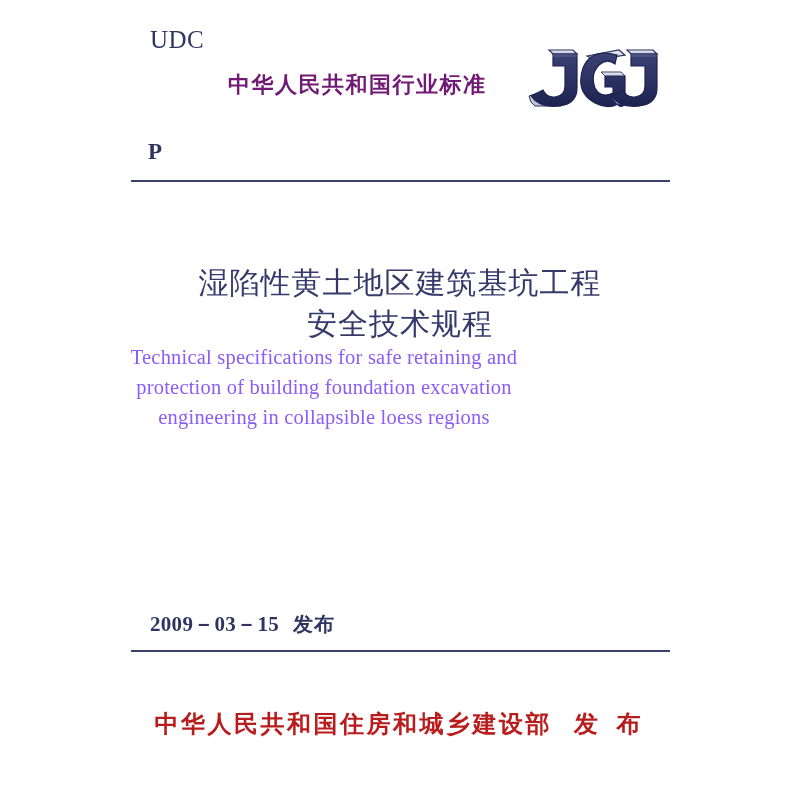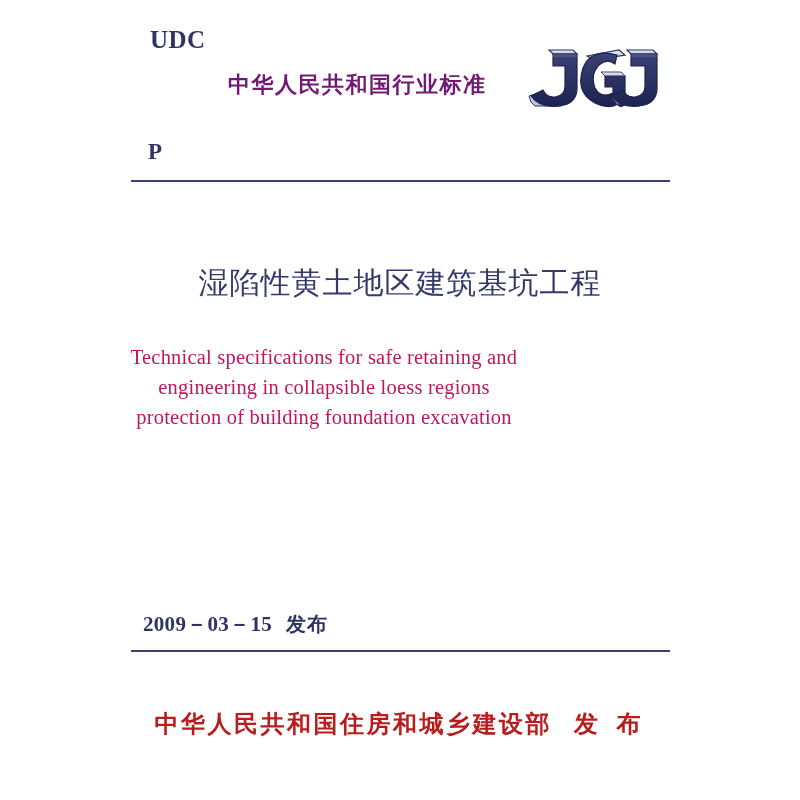--- a/index.html
+++ b/index.html
@@ -21,21 +21,21 @@
     height: 800px;
     background: #ffffff;
   }
 
   
   .udc {
     position: absolute;
     left: 150px;
     top: 26px;
     font-family: "Liberation Serif", "DejaVu Serif", serif;
-    font-weight: bold;
+    font-weight: normal;
     font-size: 25px;
     letter-spacing: 0.5px;
     color: #2f3463;
   }
 
   .ministry-line {
     position: absolute;
     left: 228px;
     top: 70px;
     font-family: "DejaVu Sans", "Liberation Sans", sans-serif;
@@ -113,28 +113,28 @@
   .title-en {
     position: absolute;
     left: 0;
     top: 342px;
     width: 648px;
     text-align: center;
     font-family: "Liberation Serif", "DejaVu Serif", serif;
     font-size: 20.5px;
     line-height: 30px;
     letter-spacing: 0.2px;
-    color: #be185d;
+    color: #8b5cf6;
   }
   .title-en div { white-space: nowrap; }
 
   
   .dates-row {
     position: absolute;
-    left: 124px;
+    left: 131px;
     top: 610px;
     width: 539px;
     display: flex;
     justify-content: space-between;
     align-items: baseline;
   }
   .date-block {
     white-space: nowrap;
     font-weight: bold;
     color: #2f3463;
@@ -220,26 +220,27 @@
   </div>
 
   <div class="code-row">
     <span class="code-letter">P</span>
   </div>
 
   <div class="rule rule-top"></div>
 
   <div class="title-cn">
     <div>湿陷性黄土地区建筑基坑工程</div>
+    <div>安全技术规程</div>
   </div>
 
   <div class="title-en">
     <div>Technical specifications for safe retaining and</div>
+    <div>protection of building foundation excavation</div>
     <div>engineering in collapsible loess regions</div>
-    <div>protection of building foundation excavation</div>
   </div>
 
   <div class="rule rule-bottom"></div>
 
   <div class="dates-row">
     <span class="date-block dates-left">
       <span class="d-num">2009－03－15</span><span class="d-word">发布</span>
     </span>
   </div>
 

